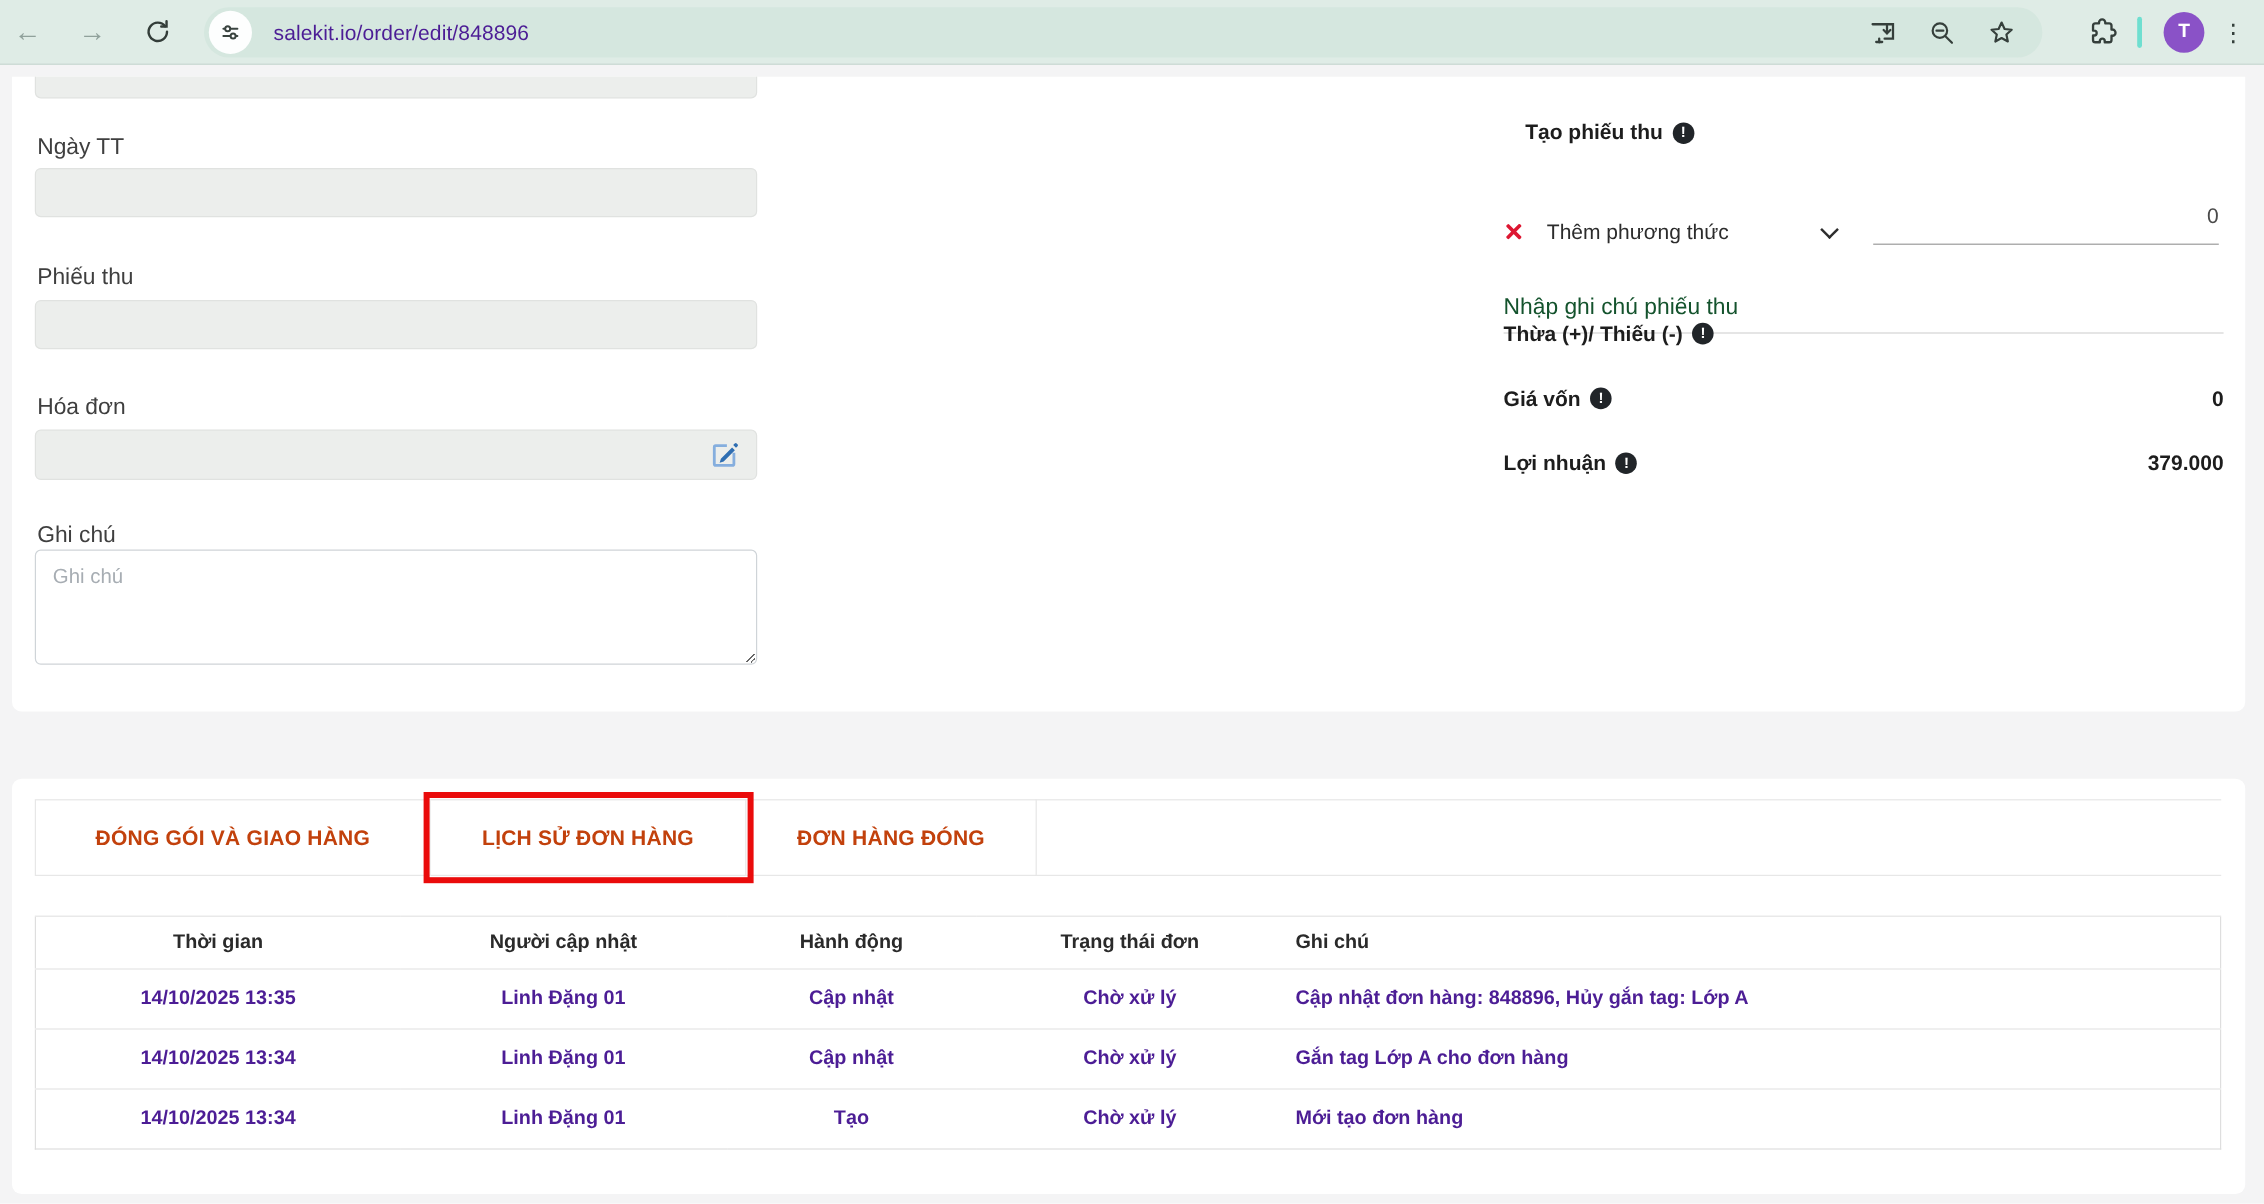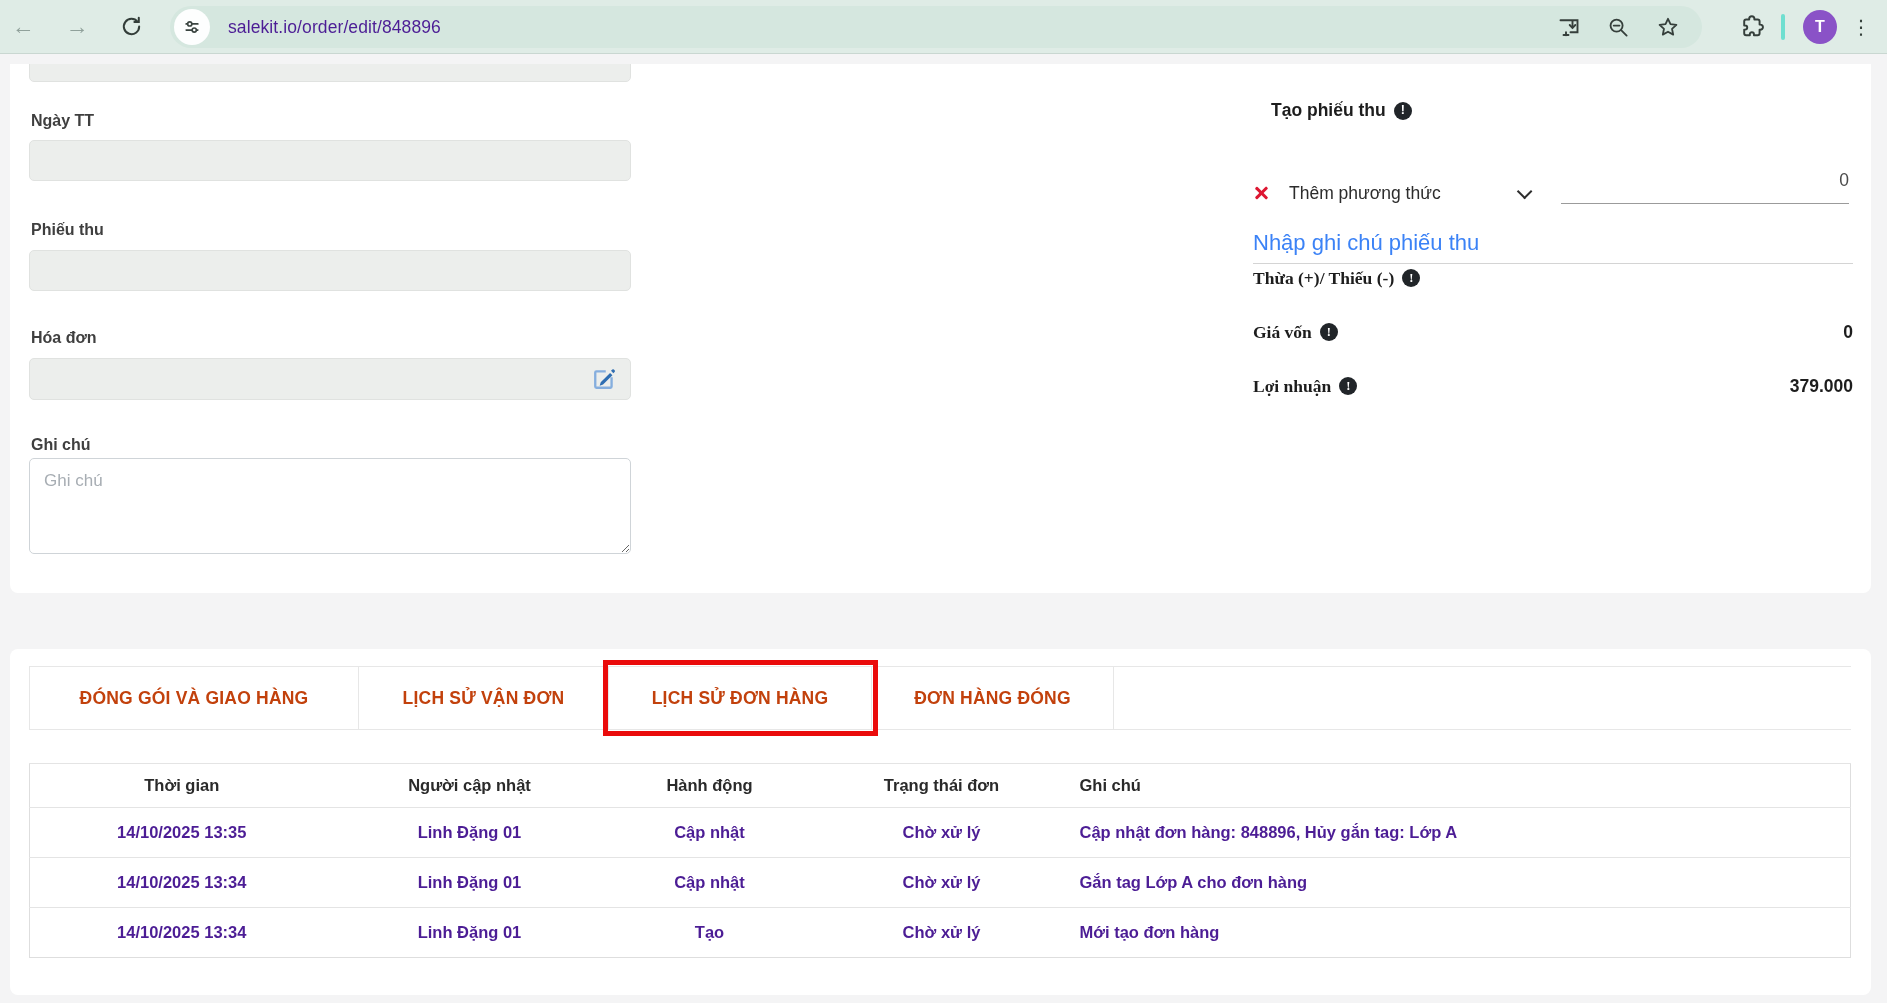--- a/index.html
+++ b/index.html
@@ -41,21 +41,21 @@
     display:flex; align-items:center; justify-content:center; font-size:16px; font-weight:bold;
   }
   .kebab { font-size:20px; color:#34403b; margin:0 16px 0 14px; letter-spacing:0; cursor:pointer; }
   
   .card {
     position:absolute; left:10px; width:1861px; background:#fff;
   }
   .card1 { top:64px; height:529px; border-radius:0 0 8px 8px; overflow:hidden; }
   .card2 { top:649px; height:346px; border-radius:8px; }
   
-  .f-label { position:absolute; left:21px; font-size:16px; color:#3f3f3f;font-weight:bold; }
+  .f-label { position:absolute; left:21px; font-size:19px; color:#3f3f3f; }
   .g-input {
     position:absolute; left:19px; width:602px; height:41px;
     background:#eceeec; border:1px solid #e0e2e0; border-radius:5px;
   }
   .textarea {
     position:absolute; left:19px; top:394px; width:602px; height:96px;
     border:1px solid #cfd4d8; border-radius:5px; resize:both;
     font-family:"Liberation Sans", sans-serif; font-size:17px; color:#3f3f3f;
     padding:12px 14px; outline:none;
   }
@@ -83,30 +83,30 @@
     border-right:2.6px solid #2e2e2e; border-bottom:2.6px solid #2e2e2e;
     transform:rotate(45deg) translateY(-3px);
   }
   .amount-box {
     position:absolute; left:308px; top:84px; width:288px; height:56px;
     border-bottom:1px solid #9b9b9b;
     display:flex; align-items:flex-end; justify-content:flex-end;
     padding-bottom:12px; font-size:17.5px; color:#4a4a4a; cursor:text;
   }
   .note-box {
-    position:absolute; left:0; top:158px; width:600px; height:42px;
-    border-bottom:1px solid #d4d4d4; font-size:22px; color:#3b82f6;
+    position:absolute; left:0; top:172px; width:600px; height:42px;
+    border-bottom:1px solid #d4d4d4; font-size:19px; color:#14532d;
     display:flex; align-items:center; cursor:text;
   }
   .sum-row {
     position:absolute; left:0; width:600px; height:36px;
     display:flex; align-items:center; justify-content:space-between;
     font-size:17.5px; font-weight:bold; color:#1d1d1d;
   }
-  .sum-row .lbl { display:flex; align-items:center; gap:8px;font-family:Liberation Serif, serif; }
+  .sum-row .lbl { display:flex; align-items:center; gap:8px; }
   
   .tabs { position:absolute; left:19px; top:17px; width:1822px; height:64px; display:flex; }
   .tab {
     height:64px; display:flex; align-items:center; justify-content:center;
     border:1px solid #e7e7e7; border-left:none;
     font-size:17.5px; font-weight:bold; color:#c2410c; letter-spacing:.2px;
     background:#fff; cursor:pointer; flex:none; position:relative;
   }
   .tab:first-child { border-left:1px solid #e7e7e7; }
   .tab-filler { flex:1; border-bottom:1px solid #e7e7e7; border-top:1px solid #e7e7e7; }
@@ -246,21 +246,20 @@
         </span>
       <span>379.000</span>
     </div>
   </div>
 </div>
 
 <div class="card card2">
 
   <div class="tabs">
     <div class="tab" style="width:330px">ĐÓNG GÓI VÀ GIAO HÀNG</div>
-    <div class="tab" style="width:250px">LỊCH SỬ VẬN ĐƠN</div>
     <div class="tab active" style="width:263px">LỊCH SỬ ĐƠN HÀNG</div>
     <div class="tab" style="width:242px">ĐƠN HÀNG ĐÓNG</div>
     <div class="tab-filler"></div>
   </div>
 
   <table class="htable">
     <tbody>
         <tr class="head">
       <th class="c1">Thời gian</th>
       <th class="c2">Người cập nhật</th>

